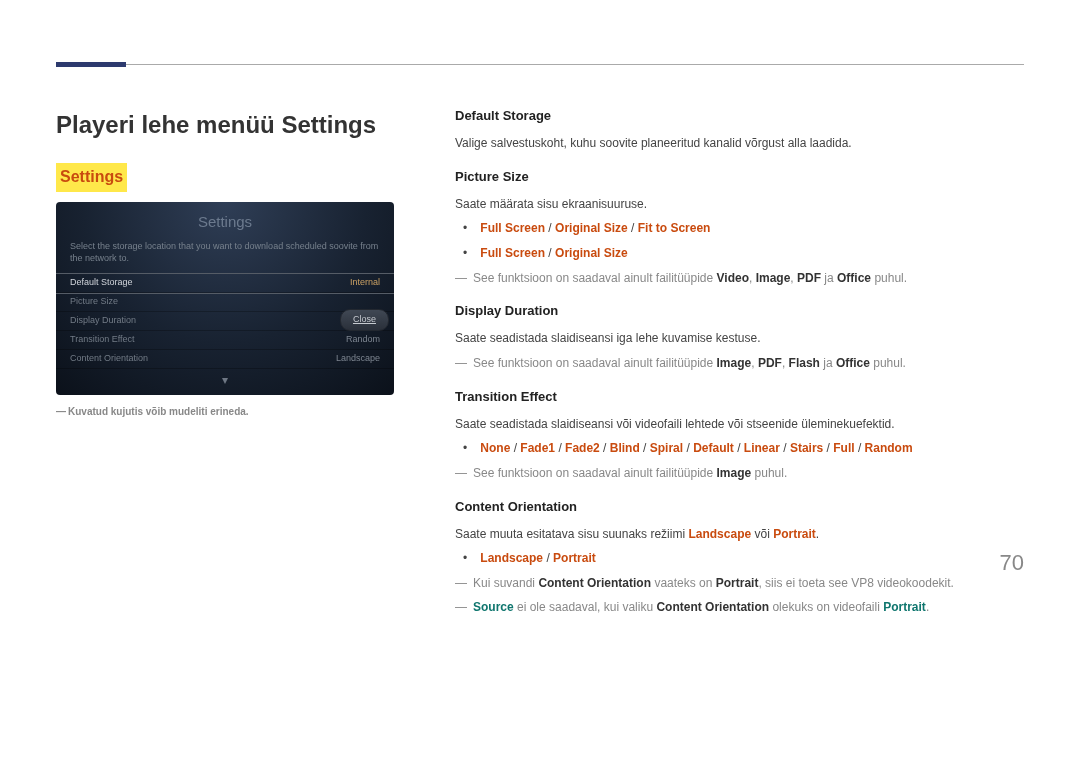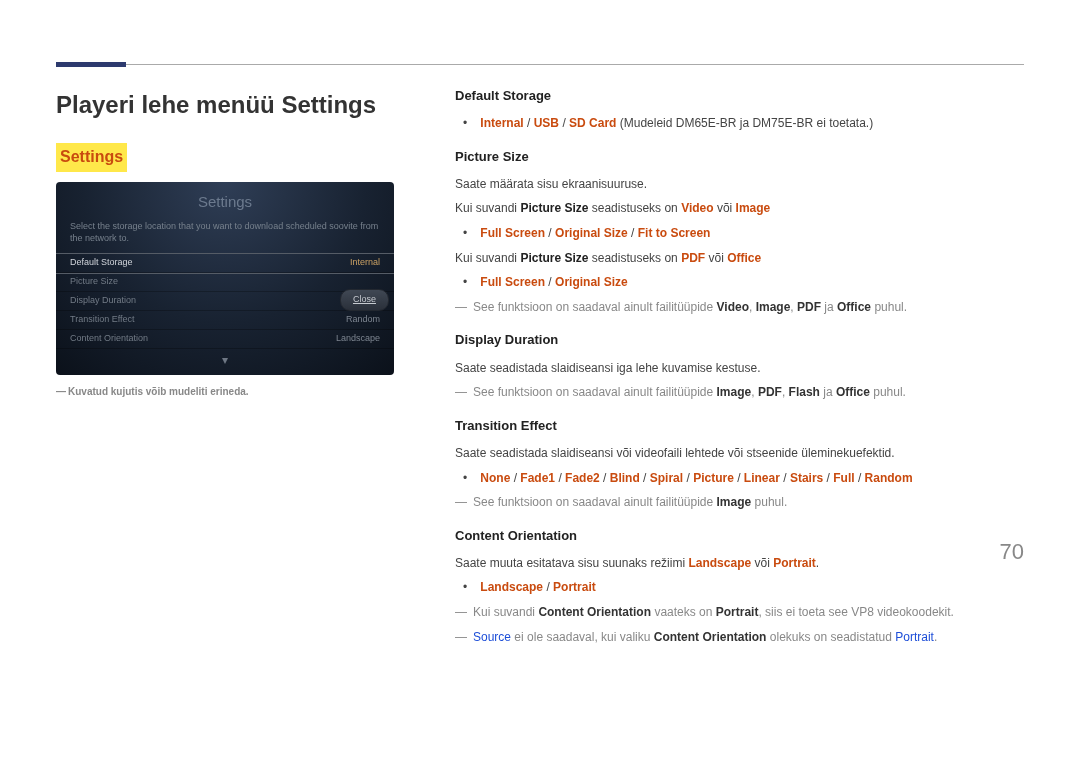--- a/index.html
+++ b/index.html
@@ -9,21 +9,21 @@
     background: #fff;
     font-family: "Segoe UI", "Helvetica Neue", Arial, sans-serif;
     color: #444;
     font-size: 12px;
     line-height: 1.55;
   }
   .page {
     position: relative;
     width: 1080px;
     height: 597px;
-    padding: 44px 56px 0 56px;
+    padding: 64px 56px 0 56px;
   }
   .top-rule {
     position: absolute;
     left: 56px;
     right: 56px;
     top: 64px;
     border-top: 1px solid #aaa;
   }
   .top-rule::before {
     content: "";
@@ -156,27 +156,27 @@
     padding-left: 0;
     margin-bottom: 6px;
     display: flex;
   }
   .dash-line .mark {
     flex: 0 0 18px;
     color: #888;
   }
   .dash-line .txt { flex: 1; color: #888; }
   .dash-line .txt .b { color: #333; font-weight: 700; }
-  .dash-line .txt .r { color: #1d4ed8; font-weight: 400; }
+  .dash-line .txt .r { color: #0f766e; font-weight: 700; }
   .red { color: #c94b0f; font-weight: 700; }
   .bold { color: #222; font-weight: 700; }
   .page-number {
     position: absolute;
     right: 56px;
-    bottom: 28px;
+    bottom: 17px;
     font-size: 22px;
     color: #888;
     font-weight: 300;
   }
 </style>
 </head>
 <body>
 
 <div class="page">
   <div class="top-rule"></div>
@@ -217,43 +217,31 @@
       </div>
 
       <div class="caption">
         <span class="dash">―</span><span>Kuvatud kujutis võib mudeliti erineda.</span>
       </div>
     </div>
 
     <div class="right-col">
 
       <h3 class="section first">Default Storage</h3>
-      <ul class="bullets">
-        <li>
-          <span class="red">Internal</span> /
-          <span class="red">USB</span> /
-          <span class="red">SD Card</span><span> (Mudeleid DM65E-BR ja DM75E-BR ei toetata.)</span>
-        </li>
-      </ul>
+      <p>Valige salvestuskoht, kuhu soovite planeeritud kanalid võrgust alla laadida.</p>
 
       <h3 class="section">Picture Size</h3>
       <p>Saate määrata sisu ekraanisuuruse.</p>
-      <p>
-        <span>Kui suvandi </span><span class="bold">Picture Size</span><span> seadistuseks on </span><span class="red">Video</span><span> või </span><span class="red">Image</span>
-      </p>
       <ul class="bullets">
         <li>
           <span class="red">Full Screen</span> /
           <span class="red">Original Size</span> /
           <span class="red">Fit to Screen</span>
         </li>
       </ul>
-      <p>
-        <span>Kui suvandi </span><span class="bold">Picture Size</span><span> seadistuseks on </span><span class="red">PDF</span><span> või </span><span class="red">Office</span>
-      </p>
       <ul class="bullets">
         <li>
           <span class="red">Full Screen</span> /
           <span class="red">Original Size</span>
         </li>
       </ul>
       <div class="dash-line">
         <span class="mark">―</span>
         <span class="txt">
           <span>See funktsioon on saadaval ainult failitüüpide </span><span class="b">Video</span>, <span class="b">Image</span>, <span class="b">PDF</span> ja <span class="b">Office</span><span> puhul.</span>
@@ -271,21 +259,21 @@
 
       <h3 class="section">Transition Effect</h3>
       <p>Saate seadistada slaidiseansi või videofaili lehtede või stseenide üleminekuefektid.</p>
       <ul class="bullets">
         <li>
           <span class="red">None</span> /
           <span class="red">Fade1</span> /
           <span class="red">Fade2</span> /
           <span class="red">Blind</span> /
           <span class="red">Spiral</span> /
-          <span class="red">Picture</span> /
+          <span class="red">Default</span> /
           <span class="red">Linear</span> /
           <span class="red">Stairs</span> /
           <span class="red">Full</span> /
           <span class="red">Random</span>
         </li>
       </ul>
       <div class="dash-line">
         <span class="mark">―</span>
         <span class="txt">
           <span>See funktsioon on saadaval ainult failitüüpide </span><span class="b">Image</span><span> puhul.</span>
@@ -304,21 +292,21 @@
       </ul>
       <div class="dash-line">
         <span class="mark">―</span>
         <span class="txt">
           <span>Kui suvandi </span><span class="b">Content Orientation</span><span> vaateks on </span><span class="b">Portrait</span><span>, siis ei toeta see VP8 videokoodekit.</span>
         </span>
       </div>
       <div class="dash-line">
         <span class="mark">―</span>
         <span class="txt">
-          <span class="r">Source</span><span> ei ole saadaval, kui valiku </span><span class="b">Content Orientation</span><span> olekuks on seadistatud </span><span class="r">Portrait</span><span>.</span>
+          <span class="r">Source</span><span> ei ole saadaval, kui valiku </span><span class="b">Content Orientation</span><span> olekuks on videofaili </span><span class="r">Portrait</span><span>.</span>
         </span>
       </div>
 
     </div>
   </div>
 
   <div class="page-number">70</div>
 </div>
 
 </body></html>

